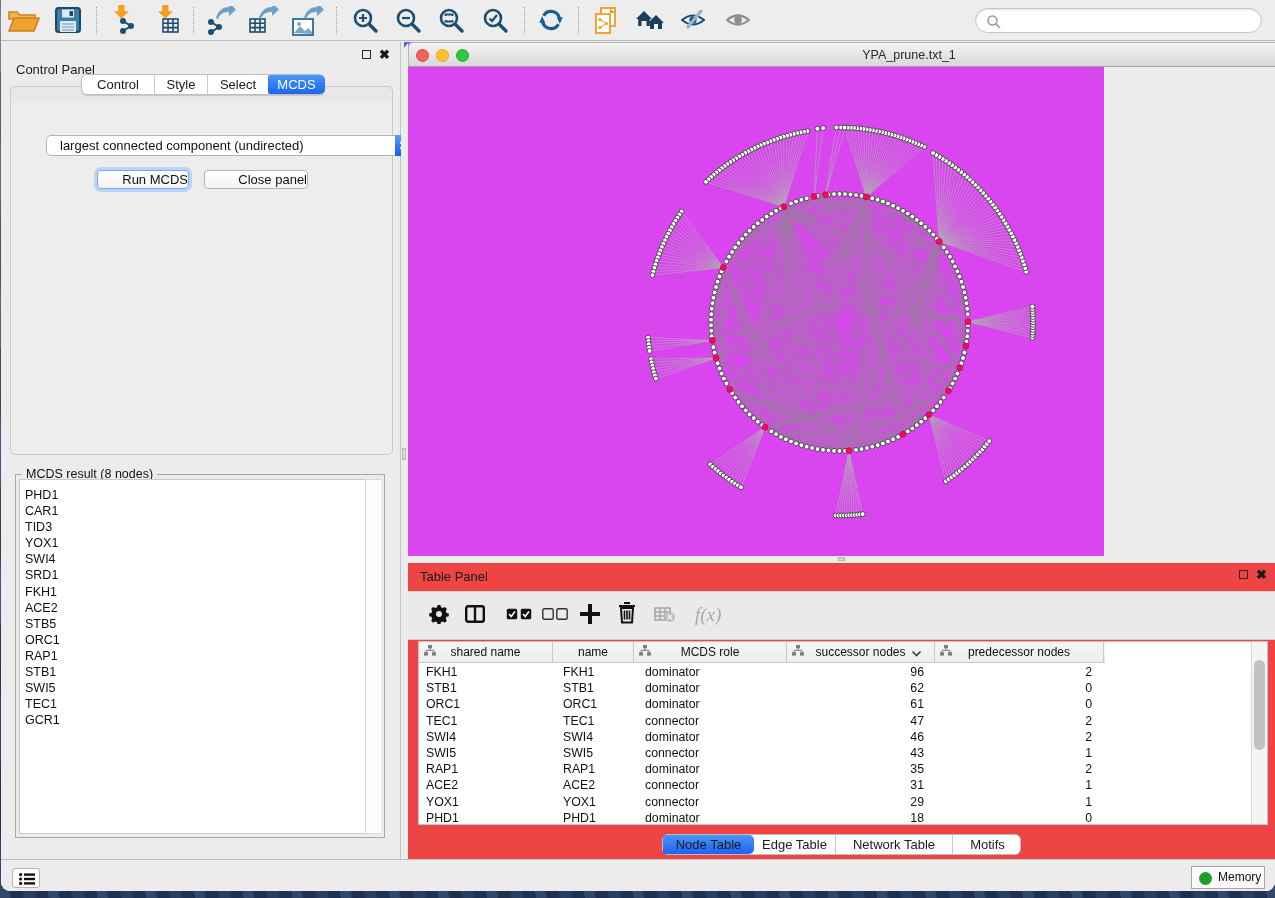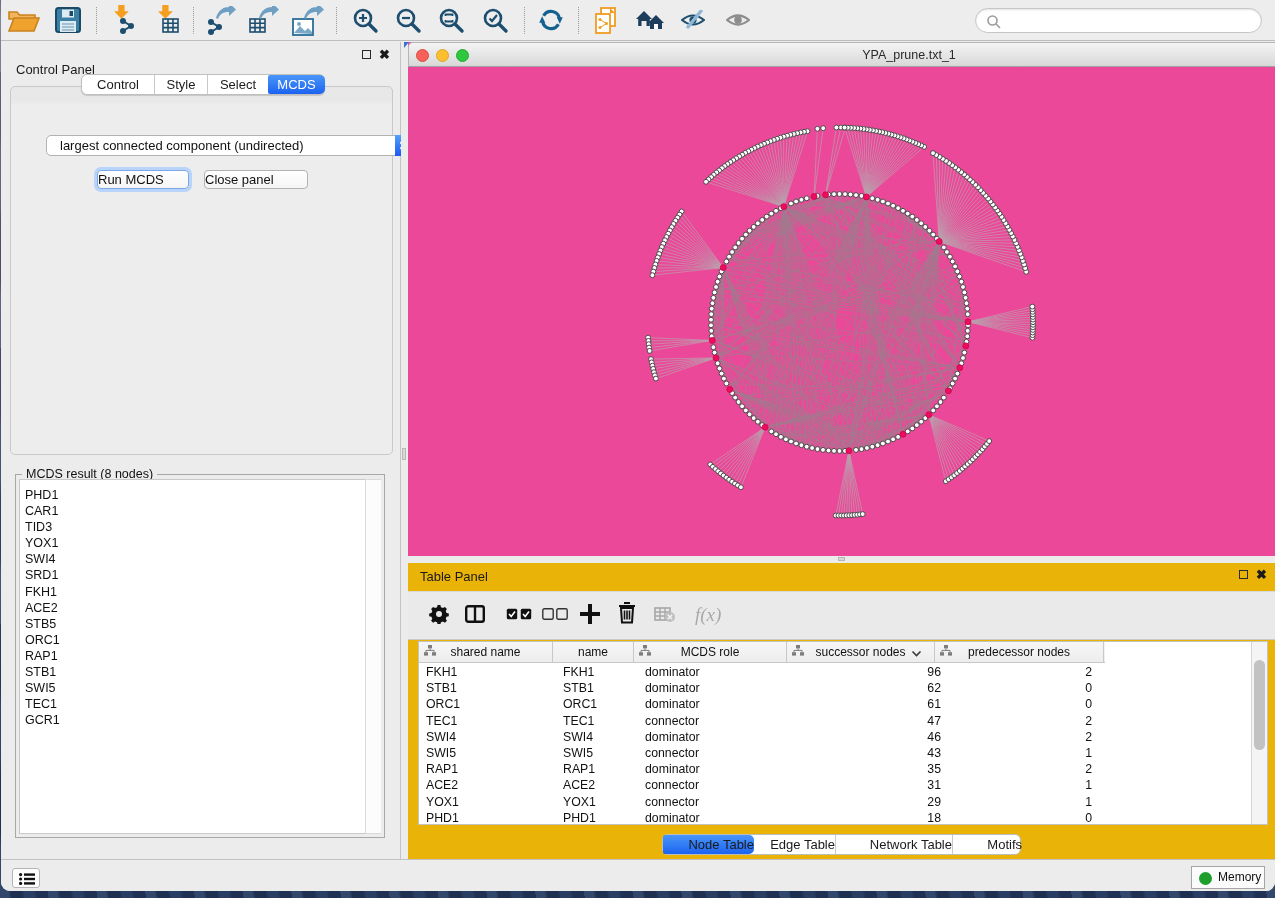--- a/index.html
+++ b/index.html
@@ -15,48 +15,48 @@
 .xx{position:absolute;font-size:13px;font-weight:bold;color:#1a1a1a}
 .tabs{position:absolute;left:80px;top:32px;width:244px;height:21px;background:#fff;border:1px solid #bfbfbf;border-radius:6px;box-shadow:0 1px 1px rgba(0,0,0,0.15)}
 .tab{position:absolute;top:0;height:19px;font-size:13px;color:#1a1a1a;text-align:center;line-height:19px}
 .tabsel{background:linear-gradient(180deg,#4996f8,#1c63f1);color:#fff;border-radius:2px 5px 5px 2px}
 .tsepv{position:absolute;top:0;height:19px;width:0;border-left:1px solid #c9c9c9}
 .cpanel{position:absolute;left:9px;top:44px;width:383px;height:369px;border:1px solid #c9c9c9;border-radius:5px;
  background:linear-gradient(180deg,#e7e7e7 0px,#e8e8e8 14px,#ededed 18px,#ededed 100%)}
 .optlbl{position:absolute;left:0;top:72px;width:383px;text-align:center;font-size:13px;color:#111}
 .select{position:absolute;left:36px;top:93px;width:368px;height:21px;background:#fff;border:1px solid #b2b2b2;border-radius:5px;font-size:13px;line-height:19px;padding-left:13px;color:#111}
 .spin{position:absolute;right:-1px;top:-1px;width:19px;height:21px;border-radius:0 5px 5px 0;background:linear-gradient(180deg,#54a1f9,#1a5af0)}
-.btn{position:absolute;height:19px;background:linear-gradient(180deg,#fff,#f4f4f4);border:1px solid #b2b2b2;border-radius:4px;font-size:13px;text-align:left;color:#111;line-height:17px}
+.btn{position:absolute;height:19px;background:linear-gradient(180deg,#fff,#f4f4f4);border:1px solid #b2b2b2;border-radius:4px;font-size:13px;text-align:right;color:#111;line-height:17px}
 .fs{position:absolute;left:14px;top:432px;width:370px;height:364px;border:1px solid #a8a8a8}
 .fslbl{position:absolute;left:6px;top:-8px;background:#ececec;padding:0 4px;font-size:12.5px;color:#111}
 .flist{position:absolute;left:3px;top:4px;width:362px;height:355px;background:#fff;border:1px solid #c9c9c9;padding-top:7px}
 .li{height:16.1px;font-size:12.5px;color:#111;padding-left:5px;line-height:16.1px}
 .fscroll{position:absolute;right:3px;top:4px;width:16px;height:355px;background:#fcfcfc;border:1px solid #d9d9d9;border-right:none}
 .statusbar{position:absolute;left:0;top:859px;width:1274px;height:48px;background:#ececec;border-top:1px solid #c2c2c2;border-bottom-left-radius:9px}
 .lstbtn{position:absolute;left:11px;top:8px;width:28px;height:20px;background:#fdfdfd;border:1px solid #b5b5b5;border-radius:3px}
 .membtn{position:absolute;left:1190px;top:6px;width:74px;height:23px;background:#fbfbfb;border:1px solid #a5a5a5;font-size:12px;color:#111;line-height:21px;padding-left:26px}
-.netframe{position:absolute;left:407px;top:42px;width:868px;height:514px;background:#ec4899}
+.netframe{position:absolute;left:407px;top:42px;width:696px;height:514px;background:#d946ef}
 .nettitle{position:absolute;left:0;top:0;width:868px;height:25px;background:linear-gradient(180deg,#f4f4f4,#d8d8d8);border-bottom:1px solid #a9a9a9;border-top-left-radius:5px;border:1px solid #b5b5b5;border-bottom:1px solid #a0a0a0}
 .tl{position:absolute;width:13px;height:13px;border-radius:50%}
 .ntext{position:absolute;top:5px;left:456px;width:900px;text-align:center;font-size:12.5px;color:#2a2a2a}
 .hdiv{position:absolute;left:407px;top:556px;width:868px;height:7px;background:#ececec}
 .vdiv{position:absolute;left:400px;top:42px;width:7px;height:817px;background:#ececec}
-.tpanel{position:absolute;left:407px;top:563px;width:868px;height:296px;background:#eab308}
+.tpanel{position:absolute;left:407px;top:563px;width:868px;height:296px;background:#ef4444}
 .ttool{position:absolute;left:0;top:28px;width:868px;height:49px;background:#eaeaea;border-top:1px solid #dadada;border-bottom:1px solid #cacaca}
 .tbl{position:absolute;left:10px;top:78px;width:850px;height:184px;background:#fff;border:1px solid #c3c3c3}
 .thead{position:absolute;left:0;top:0;width:686px;height:21px;background:linear-gradient(#f6f6f6,#ededed);border-bottom:1px solid #c8c8c8}
 .th{position:absolute;top:0;height:21px;border-right:1px solid #c8c8c8;font-size:12px;color:#111;text-align:center;line-height:21px}
 .trow{position:absolute;left:0;width:833px;height:16.2px;font-size:12.3px;color:#111;line-height:16.2px}
 .trow span{position:absolute;display:block}
 .c1{left:7px}.c2{left:144px}.c3{left:226px}
-.c4{left:386px;width:136px;text-align:right}.c5{left:517px;width:156px;text-align:right}
+.c4{left:369px;width:136px;text-align:right}.c5{left:517px;width:156px;text-align:right}
 .tscroll{position:absolute;right:0px;top:0px;width:16px;height:182px;background:#f4f4f4;border-left:1px solid #d5d5d5}
 .thumb{position:absolute;left:2px;top:18px;width:11px;height:90px;background:#c2c2c2;border-radius:6px}
 .btabs{position:absolute;left:254px;top:271px;height:21px;background:#fff;border:1px solid #bcbcbc;border-radius:6px}
-.btab{position:absolute;top:0;height:19px;font-size:13px;color:#1a1a1a;text-align:right;line-height:19px}
+.btab{position:absolute;top:0;height:19px;font-size:13px;color:#1a1a1a;text-align:center;line-height:19px}
 .grip{position:absolute;background:#d8d8d8;border:1px solid #b8b8b8}
 </style></head>
 <body>
 <div style="position:absolute;left:0;top:0;width:1275px;height:898px;background:repeating-linear-gradient(80deg,rgba(130,160,210,0.16) 0 9px,rgba(10,20,40,0.2) 12px 22px,rgba(90,120,180,0.12) 25px 34px,rgba(20,30,60,0.22) 37px 48px)"></div>
 <div class="app">
  <div class="toolbar">
       <svg class="tbi" style="left:7px;top:8px" width="32" height="25" viewBox="0 0 32 25">
         <path d="M1 4 h8 l2.5 3 H27 v4 H1 z" fill="#f2b45c" stroke="#c9831d" stroke-width="1.6"></path>
         <path d="M1 23 L6 10 H31 L26 23 z" fill="#f0a22f" stroke="#c9831d" stroke-width="1.6"></path>
       </svg>

